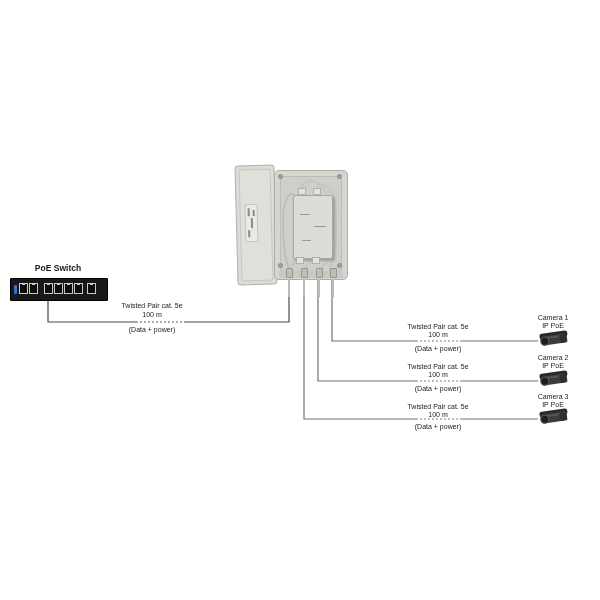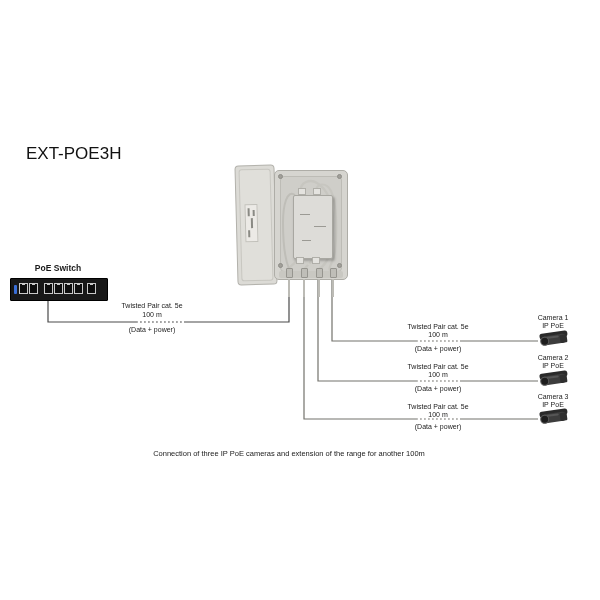--- a/index.html
+++ b/index.html
@@ -61,21 +61,20 @@
     <path d="M332 278 V341 H416 M461 341 H538" fill="none" stroke="#73726c" stroke-width="1.2"></path>
     <path d="M416 341 H461" fill="none" stroke="#73726c" stroke-width="1.2" stroke-dasharray="1.8 2.2"></path>
 
     <path d="M318 278 V381 H416 M461 381 H538" fill="none" stroke="#73726c" stroke-width="1.2"></path>
     <path d="M416 381 H461" fill="none" stroke="#73726c" stroke-width="1.2" stroke-dasharray="1.8 2.2"></path>
 
     <path d="M304 278 V419 H416 M461 419 H538" fill="none" stroke="#73726c" stroke-width="1.2"></path>
     <path d="M416 419 H461" fill="none" stroke="#73726c" stroke-width="1.2" stroke-dasharray="1.8 2.2"></path>
   </svg>
 
-  <div id="title" class="abs">EXT-POE3H</div>
 
   <div id="switch-label" class="abs ctr">PoE Switch</div>
   <div id="switch-body" class="abs">
     <div id="led"></div>
     <div class="port" style="left:8px"></div>
     <div class="port" style="left:18px"></div>
     <div class="port" style="left:33px"></div>
     <div class="port" style="left:43px"></div>
     <div class="port" style="left:53px"></div>
     <div class="port" style="left:63px"></div>
@@ -169,15 +168,14 @@
   <svg class="abs" style="left:537px;top:408px" width="34" height="18" viewBox="0 0 34 18">
     <g transform="rotate(-8 17 9)">
       <rect x="3" y="2" width="28" height="6" rx="2.5" fill="#2a2a2a"></rect>
       <rect x="5" y="5" width="24" height="9" rx="3.5" fill="#3d3d3d"></rect>
       <circle cx="7.5" cy="10" r="4" fill="#1d1d1d" stroke="#5a5a5a" stroke-width="1"></circle>
       <rect x="23" y="6" width="7" height="8" rx="1.5" fill="#2f2f2f"></rect>
       <rect x="10" y="6" width="12" height="2" rx="1" fill="#565656"></rect>
     </g>
   </svg>
 
-  <div class="abs ctr lbl75" style="left:0;top:449px;width:578px">Connection of three IP PoE cameras and extension of the range for another 100m</div>
 
 </div>
 
 </body></html>

